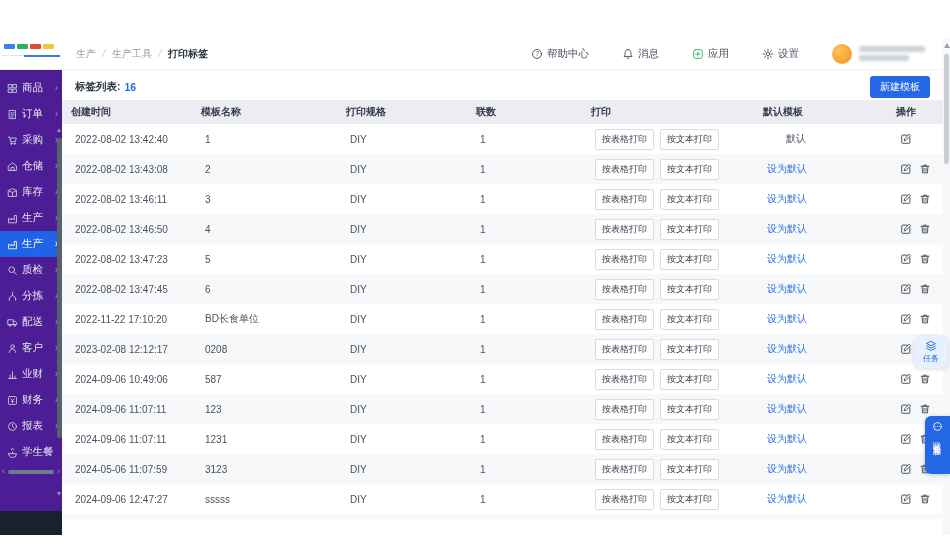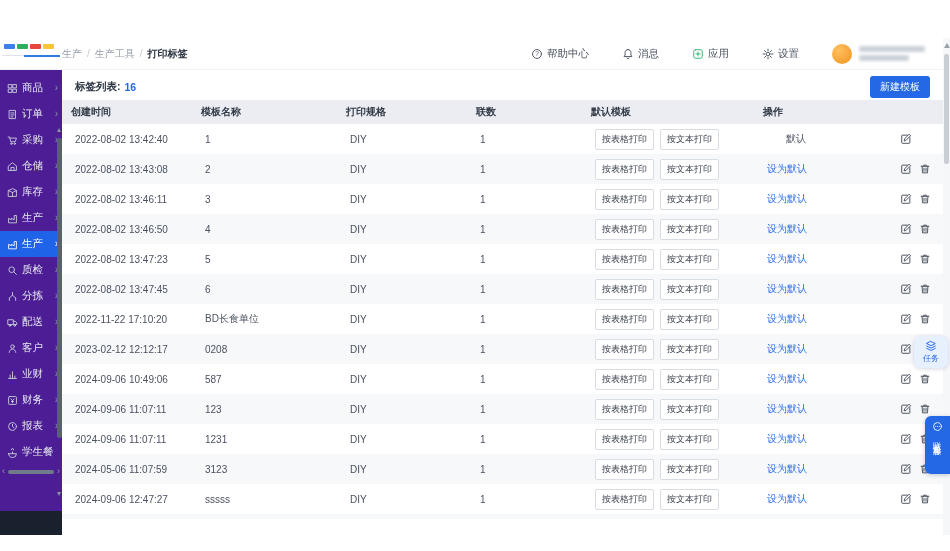--- a/index.html
+++ b/index.html
@@ -8,21 +8,21 @@
   .app { position:absolute; left:0; top:38px; width:950px; height:497px; background:#fff; }
 
   
   .topbar { position:absolute; top:0; left:0; width:943px; height:32px; background:#fff;
     border-bottom:1px solid #f0f2f5; display:flex; align-items:center; }
   .logo-zone { width:62px; height:100%; position:relative; flex:none; }
   .logo-bars { position:absolute; left:4px; top:6px; display:flex; gap:2px; }
   .logo-bars i { width:11px; height:5px; border-radius:1px; display:block; }
   .logo-line { position:absolute; left:24px; top:17px; width:36px; height:2px; background:#2f7de0; }
   .logo-hair { position:absolute; left:2px; top:17px; width:22px; height:1px; background:#dfe3e8; }
-  .breadcrumb { font-size:10px; color:#97a0ad; white-space:nowrap; }
+  .breadcrumb { margin-left:14px; font-size:10px; color:#97a0ad; white-space:nowrap;font-family:Liberation Mono, monospace; }
   .breadcrumb .sep { margin:0 5px; color:#c7ccd4; }
   .breadcrumb .current { color:#2b3442; font-weight:bold; }
   .top-menu { margin-left:auto; display:flex; align-items:center; gap:33px; margin-right:14px; }
   .menu-item { display:flex; align-items:center; gap:4px; font-size:10.5px; color:#4a5260; cursor:pointer; }
   .menu-item svg { width:12px; height:12px; }
   .user { display:flex; align-items:center; gap:7px; margin-right:4px; cursor:pointer; }
   .avatar { width:20px; height:20px; border-radius:50%; flex:none;
     background:radial-gradient(circle at 35% 32%, #ffc15e, #f2921d); }
   .redact-wrap { display:flex; flex-direction:column; gap:3px; }
   .redact { height:6px; background:#ccd1d9; border-radius:2px; filter:blur(1.6px); }
@@ -288,20 +288,21 @@
     <div class="toolbar">
       <span class="list-label">标签列表:</span>
       <span class="count">16</span>
       <button class="create-btn">新建模板</button>
     </div>
     <div class="thead">
       <span>创建时间</span>
       <span>模板名称</span>
       <span>打印规格</span>
       <span>联数</span>
+      <span>打印</span>
       <span>默认模板</span>
       <span>操作</span>
     </div>
     <div id="rows">
         <div class="trow">
           <span>2022-08-02 13:42:40</span>
           <span>1</span>
           <span>DIY</span>
           <span>1</span>
           <span><button class="pbtn">按表格打印</button><button class="pbtn">按文本打印</button></span>
@@ -409,21 +410,21 @@
             <svg viewBox="0 0 14 14">
               <path d="M8.5 2.5H2.8a.8.8 0 0 0-.8.8v7.9c0 .44.36.8.8.8h7.9a.8.8 0 0 0 .8-.8V5.5"></path>
               <path d="M10.9 1.7l1.5 1.5-5.5 5.5-2 .5.5-2z"></path>
             </svg>
             <svg viewBox="0 0 14 14">
               <path d="M2.5 3.8h9M5.5 3.8V2.5h3v1.3M3.6 3.8l.5 7.7h5.8l.5-7.7M5.8 6v3.6M8.2 6v3.6"></path>
             </svg>
           </span>
         </div>
         <div class="trow">
-          <span>2023-02-12 12:12:17</span>
+          <span>2023-02-08 12:12:17</span>
           <span>0208</span>
           <span>DIY</span>
           <span>1</span>
           <span><button class="pbtn">按表格打印</button><button class="pbtn">按文本打印</button></span>
           <span><a class="setdef">设为默认</a></span>
           <span class="ops">
             <svg viewBox="0 0 14 14">
               <path d="M8.5 2.5H2.8a.8.8 0 0 0-.8.8v7.9c0 .44.36.8.8.8h7.9a.8.8 0 0 0 .8-.8V5.5"></path>
               <path d="M10.9 1.7l1.5 1.5-5.5 5.5-2 .5.5-2z"></path>
             </svg>

